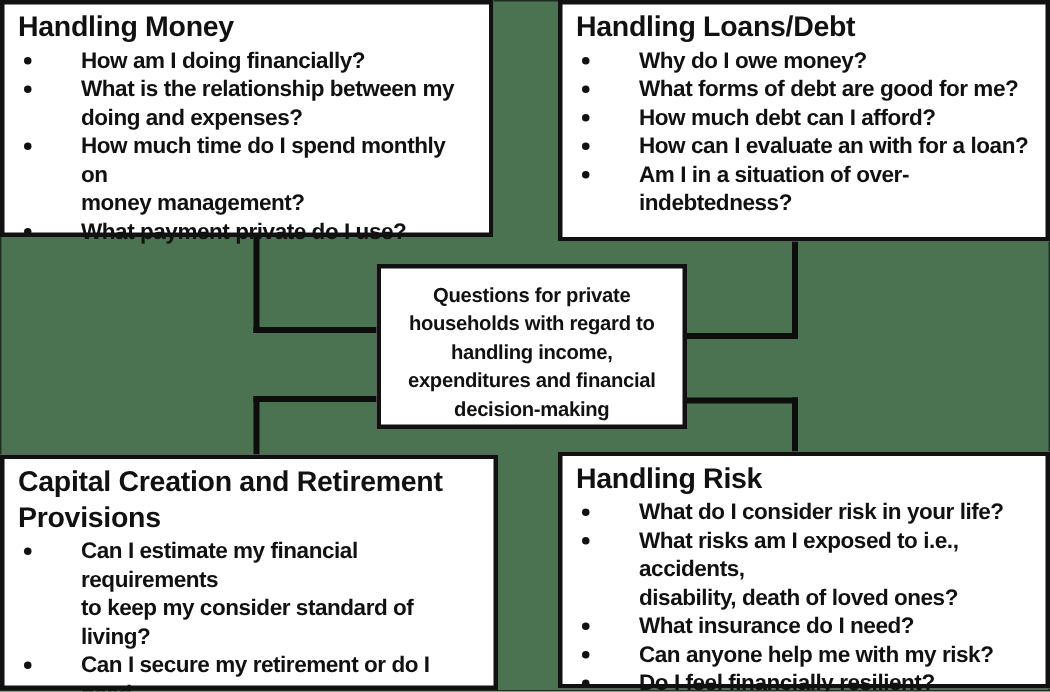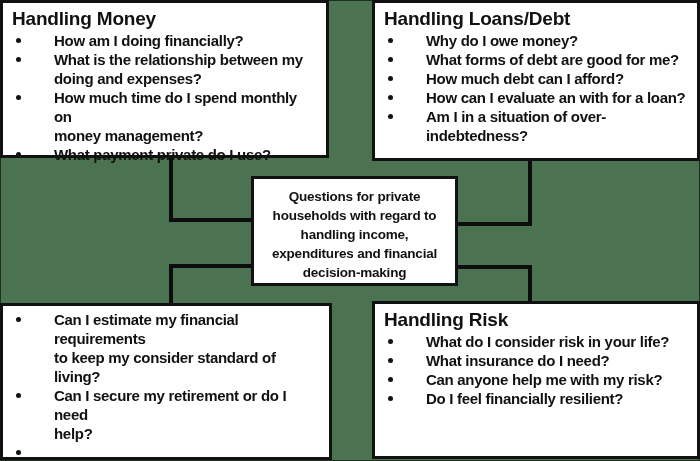--- a/index.html
+++ b/index.html
@@ -145,20 +145,22 @@
 
   <div class="center-box">
     <div class="center-text">Questions for private
 households with regard to
 handling income,
 expenditures and financial
 decision-making</div>
   </div>
 
   <div class="box box-bl">
+    <div class="box-title">Capital Creation and Retirement
+Provisions</div>
     <div class="bullet-row">
       <span class="bullet-dot"></span>
       <span class="bullet-text">Can I estimate my financial requirements
 to keep my consider standard of living?</span>
     </div>
     <div class="bullet-row">
       <span class="bullet-dot"></span>
       <span class="bullet-text">Can I secure my retirement or do I need
 help?</span>
     </div>
@@ -168,20 +170,25 @@
   </div>
 
   <div class="box box-br">
     <div class="box-title">Handling Risk</div>
     <div class="bullet-row">
       <span class="bullet-dot"></span>
       <span class="bullet-text">What do I consider risk in your life?</span>
     </div>
     <div class="bullet-row">
       <span class="bullet-dot"></span>
+      <span class="bullet-text">What risks am I exposed to i.e., accidents,
+disability, death of loved ones?</span>
+    </div>
+    <div class="bullet-row">
+      <span class="bullet-dot"></span>
       <span class="bullet-text">What insurance do I need?</span>
     </div>
     <div class="bullet-row">
       <span class="bullet-dot"></span>
       <span class="bullet-text">Can anyone help me with my risk?</span>
     </div>
     <div class="bullet-row">
       <span class="bullet-dot"></span>
       <span class="bullet-text">Do I feel financially resilient?</span>
     </div>

